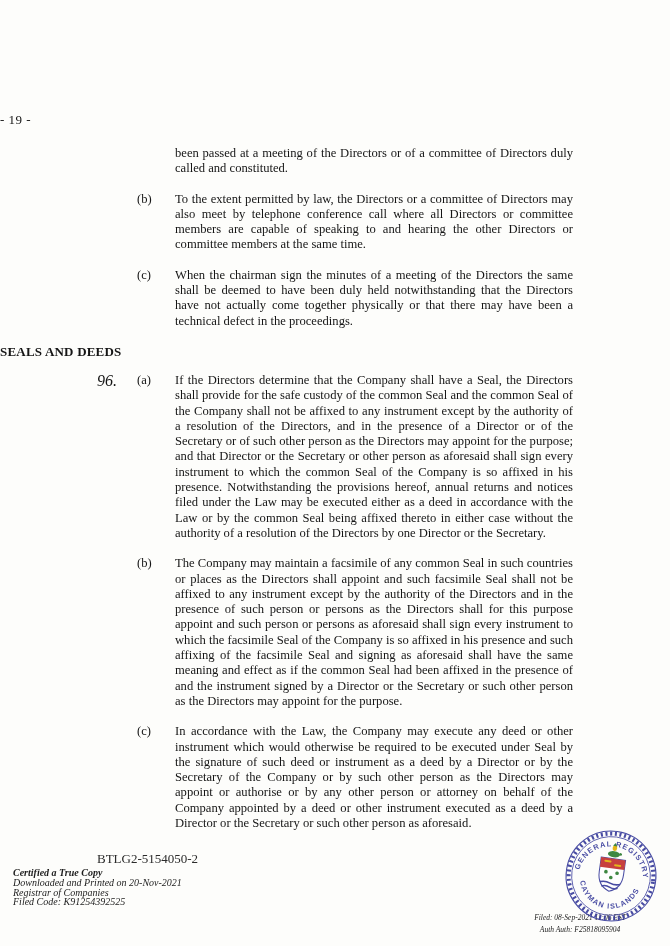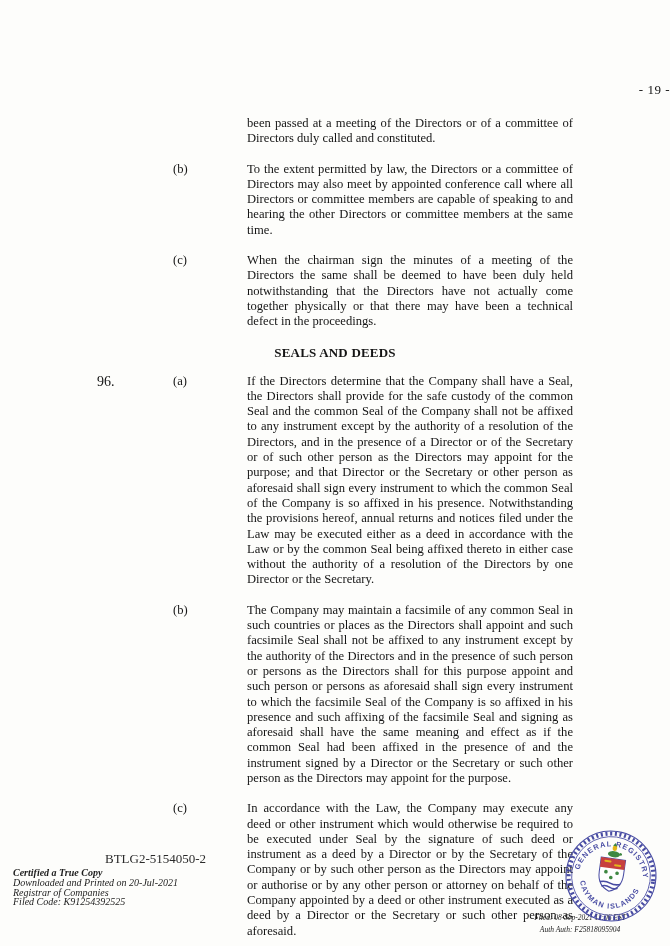--- a/index.html
+++ b/index.html
@@ -5,54 +5,52 @@
   html,body { margin:0; padding:0; }
   body {
     width:670px; height:946px;
     background:#fdfdfb;
     font-family:"Liberation Serif", serif;
     color:#151515;
     position:relative;
     overflow:hidden;
   }
   .page-number {
-    padding-top:82px;
-    text-align:right;
+    padding-top:112px;
+    text-align:left;
     font-size:13px;
     letter-spacing:0.5px;
   }
   .content { margin-top:18px; }
   .row {
     display:flex;
     padding-left:97px;
     padding-right:97px;
     margin-bottom:15px;
-    gap:36px;
   }
-  .col-num   { width:40px; flex:none; font-size:14px; line-height:15.3px; }
+  .col-num   { width:40px; flex:none; font-size:16px; line-height:15.3px;font-style:italic; }
   .col-label { width:38px; flex:none; font-size:12.6px; line-height:15.3px; }
   .para-text {
     flex:1;
     font-size:12.6px;
     line-height:15.3px;
     text-align:justify;
   }
   .heading {
-    text-align:center;
+    text-align:left;
     font-weight:bold;
     font-size:13px;
     margin:10px 0 13px 0;
     letter-spacing:0.2px;
   }
   .doc-ref {
     position:absolute;
     left:97px; top:851px;
     font-size:13px;
     color:#2a2a2a;
-    margin-left:8px;
   }
   .footer-left {
     position:absolute;
     left:13px; top:868px;
     font-size:10px;
     font-style:italic;
     line-height:9.8px;
     color:#1c1c1c;
   }
   .footer-left .bold { font-weight:bold; }
@@ -93,21 +91,21 @@
 
     <div class="row">
       <div class="col-num"></div>
       <div class="col-label"></div>
       <div class="para-text">been passed at a meeting of the Directors or of a committee of Directors duly called and constituted.</div>
     </div>
 
     <div class="row">
       <div class="col-num"></div>
       <div class="col-label">(b)</div>
-      <div class="para-text">To the extent permitted by law, the Directors or a committee of Directors may also meet by appointed conference call where all Directors or committee members are capable of speaking to and hearing the other Directors or committee members at the same time.</div>
+      <div class="para-text">To the extent permitted by law, the Directors or a committee of Directors may also meet by telephone conference call where all Directors or committee members are capable of speaking to and hearing the other Directors or committee members at the same time.</div>
     </div>
 
     <div class="row">
       <div class="col-num"></div>
       <div class="col-label">(c)</div>
       <div class="para-text">When the chairman sign the minutes of a meeting of the Directors the same shall be deemed to have been duly held notwithstanding that the Directors have not actually come together physically or that there may have been a technical defect in the proceedings.</div>
     </div>
 
     <div class="heading">SEALS AND DEEDS</div>
 
@@ -128,21 +126,21 @@
       <div class="col-label">(c)</div>
       <div class="para-text">In accordance with the Law, the Company may execute any deed or other instrument which would otherwise be required to be executed under Seal by the signature of such deed or instrument as a deed by a Director or by the Secretary of the Company or by such other person as the Directors may appoint or authorise or by any other person or attorney on behalf of the Company appointed by a deed or other instrument executed as a deed by a Director or the Secretary or such other person as aforesaid.</div>
     </div>
 
   </div>
 
   <div class="doc-ref">BTLG2-5154050-2</div>
 
   <div class="footer-left">
     <div class="bold">Certified a True Copy</div>
-    <div>Downloaded and Printed on 20-Jul-2021</div>
+    <div>Downloaded and Printed on 20-Nov-2021</div>
     <div>Registrar of Companies</div>
     <div>Filed Code: K91254392525</div>
   </div>
 
   <div class="footer-center">www.verify.gov.ky File#: 311683</div>
 
   <div class="footer-right">
     <div>Filed: 08-Sep-2021 11:06 EST</div>
     <div>Auth Auth: F25818095904</div>
   </div>

